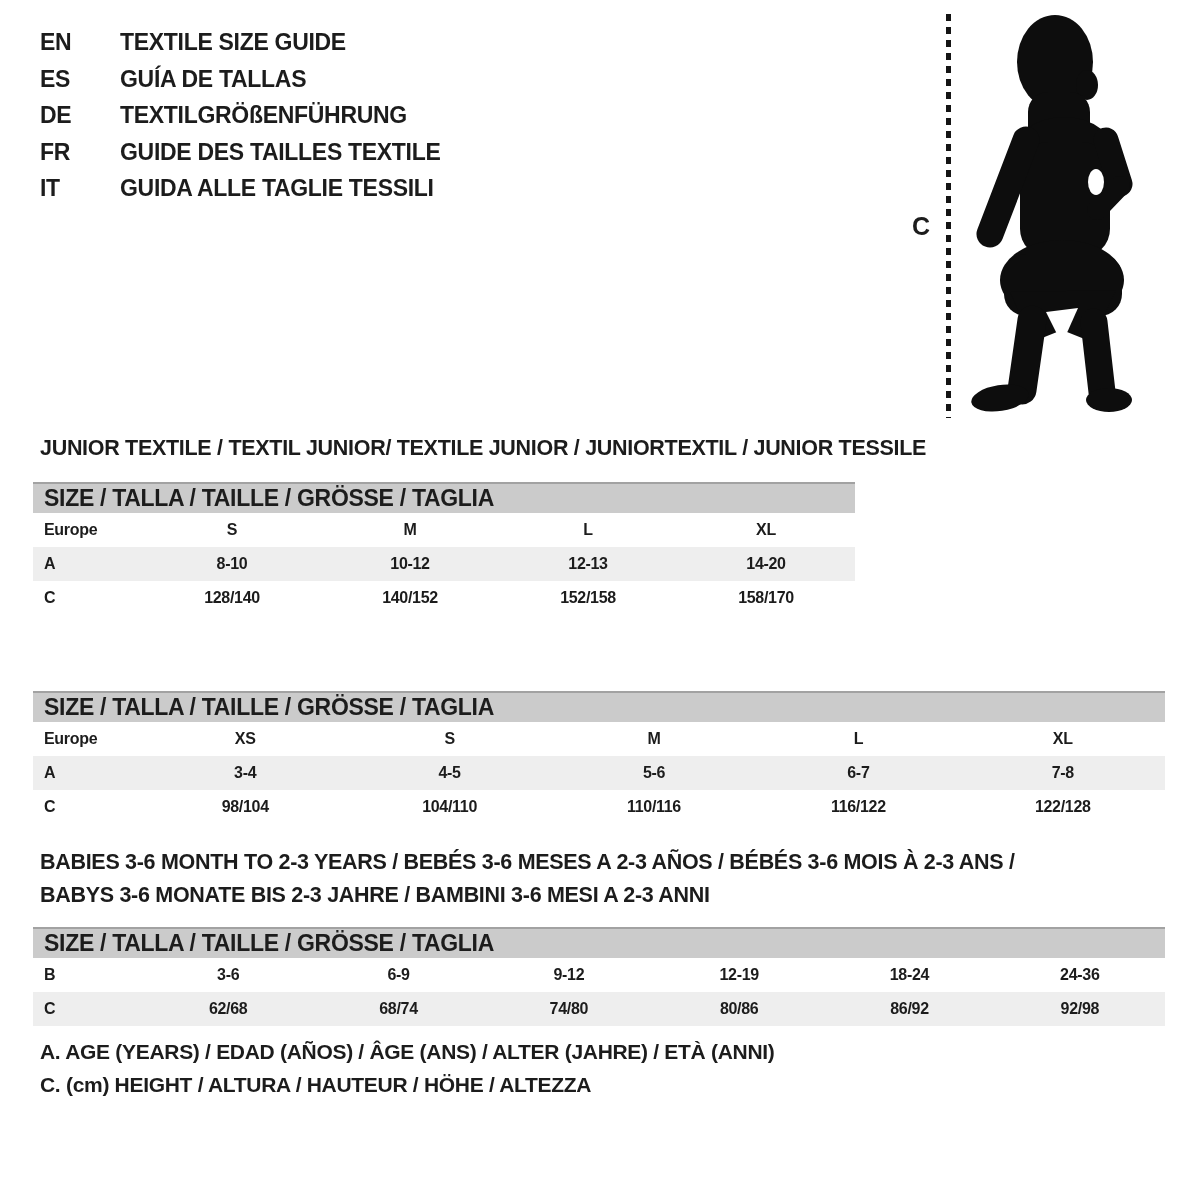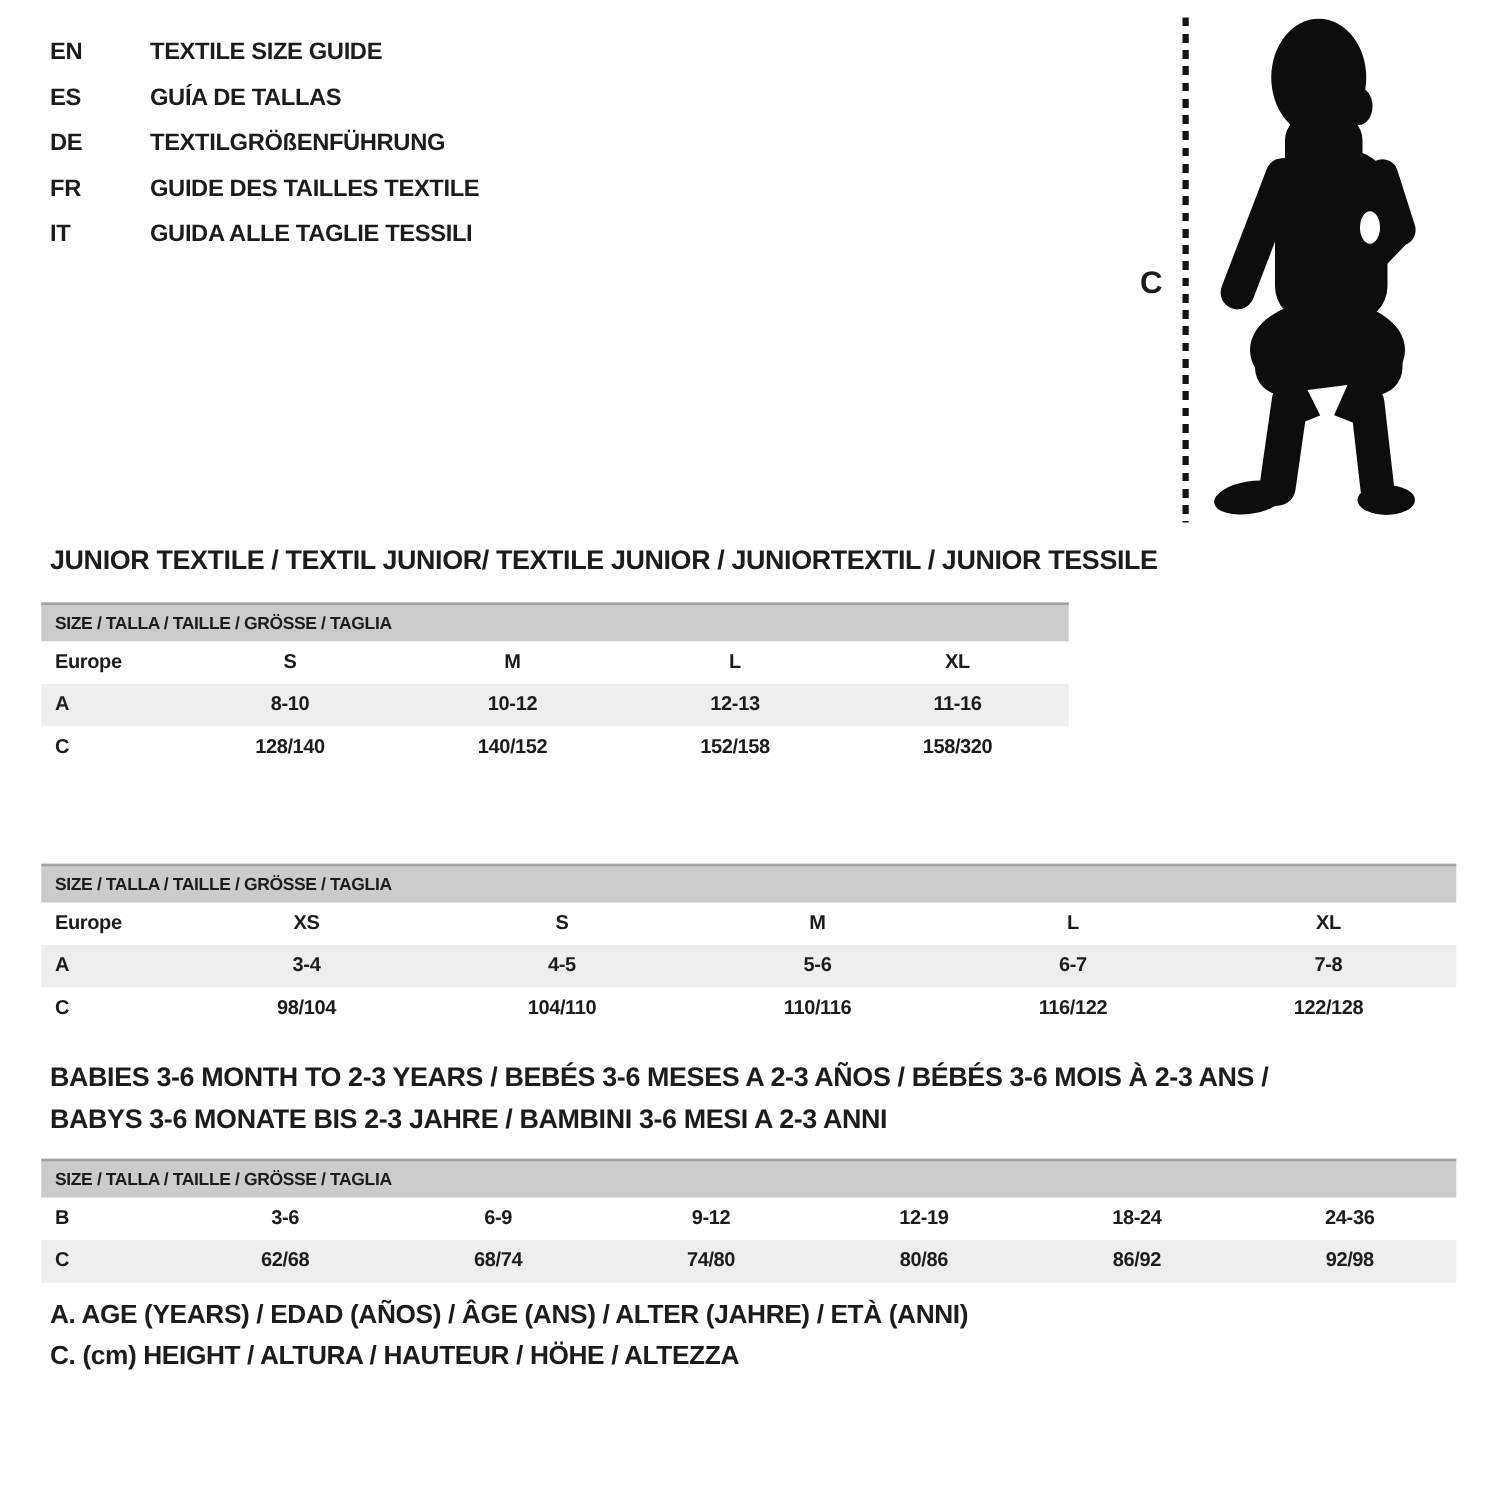--- a/index.html
+++ b/index.html
@@ -14,21 +14,21 @@
     width: 1200px;
     height: 1200px;
     background: #ffffff;
     overflow: hidden;
     font-weight: bold;
     letter-spacing: -0.3px;
   }
 
   
   .lang-list { position: absolute; left: 40px; top: 24px; }
-  .lang-row { display: flex; font-size: 19px; line-height: 36.5px; }
+  .lang-row { display: flex; font-size: 23px; line-height: 36.5px; }
   .lang-code { width: 80px; }
   .lang-label { white-space: nowrap; }
 
   
   .measure-line {
     position: absolute; left: 946px; top: 14px;
     width: 5px; height: 404px;
     background: repeating-linear-gradient(to bottom, #141414 0 7px, transparent 7px 13px);
   }
   .measure-label {
@@ -43,21 +43,21 @@
     font-size: 21.5px; white-space: nowrap;
   }
   .sub-a { font-size: 14px; vertical-align: -4px; letter-spacing: -0.5px; }
 
   
   .size-table { position: absolute; left: 33px; }
   .size-band {
     background: #cbcbcb;
     border-top: 2px solid #a2a2a2;
     height: 31px; line-height: 29px;
-    font-size: 14px; padding-left: 11px;
+    font-size: 23px; padding-left: 11px;
     white-space: nowrap;
   }
   .trow { display: grid; height: 34px; align-items: center; }
   .trow.stripe { background: #eeeeee; }
   .tcell { text-align: center; font-size: 16px; }
   .tcell.label { text-align: left; padding-left: 11px; }
 
   
   .notes { position: absolute; left: 40px; top: 1036px; }
   .note-line { font-size: 21px; line-height: 32.5px; white-space: nowrap; }
@@ -138,28 +138,28 @@
           <div class="tcell">S</div>
           <div class="tcell">M</div>
           <div class="tcell">L</div>
           <div class="tcell">XL</div>
         </div>
         <div class="trow stripe" style="grid-template-columns: 110px repeat(4, 1fr);">
           <div class="tcell label">A</div>
           <div class="tcell">8-10</div>
           <div class="tcell">10-12</div>
           <div class="tcell">12-13</div>
-          <div class="tcell">11-16</div>
+          <div class="tcell">14-20</div>
         </div>
         <div class="trow" style="grid-template-columns: 110px repeat(4, 1fr);">
           <div class="tcell label">C</div>
           <div class="tcell">128/140</div>
           <div class="tcell">140/152</div>
           <div class="tcell">152/158</div>
-          <div class="tcell">158/320</div>
+          <div class="tcell">158/170</div>
         </div>
       </div>
   </div>
 
   <div class="size-table w-wide" style="top:691px">
     <div class="size-band">SIZE / TALLA / TAILLE / GRÖSSE / TAGLIA</div>
     <div>
         <div class="trow" style="grid-template-columns: 110px repeat(5, 1fr);">
           <div class="tcell label">Europe</div>
           <div class="tcell">XS</div>

